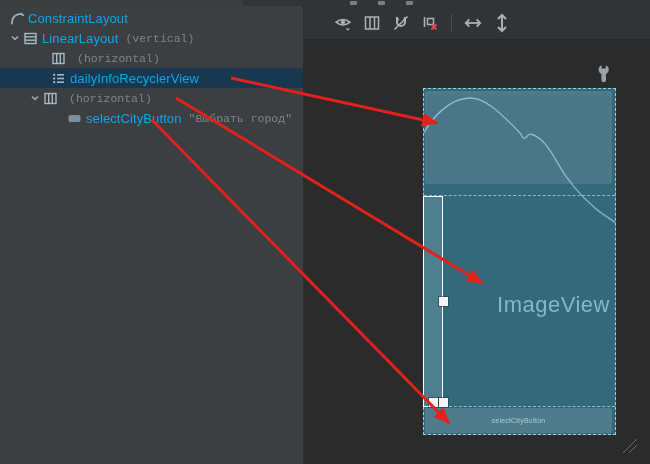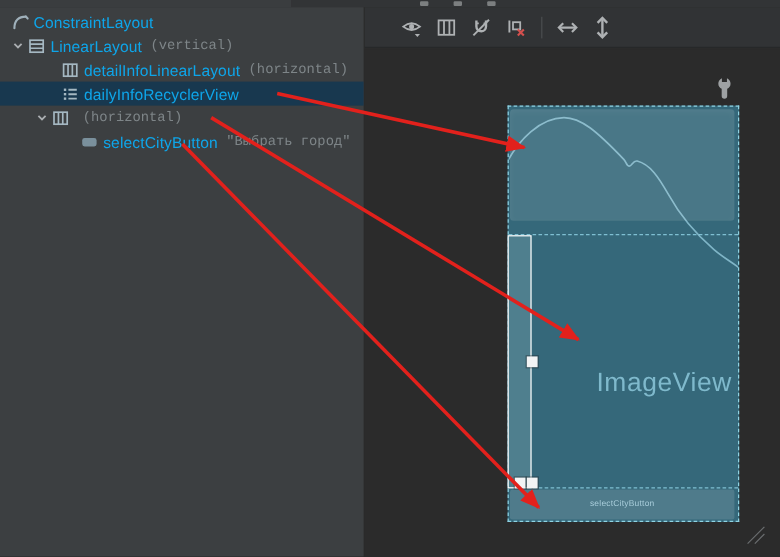--- a/index.html
+++ b/index.html
@@ -36,21 +36,21 @@
   .curve-svg{position:absolute;left:0;top:0;width:191px;height:345px;}
   .detail-overlay{position:absolute;left:1px;top:2px;width:187px;height:93px;
                   background:rgba(255,255,255,.10);border-radius:3px;
                   box-shadow:inset 0 2px 6px rgba(255,255,255,.06);}
   .divider1{position:absolute;left:0;right:0;top:106px;border-top:1px dashed #8ccfe2;opacity:.85;}
   .divider2{position:absolute;left:20px;right:0;top:317px;border-top:1px dashed #8ccfe2;opacity:.85;}
   .recycler-sel{position:absolute;left:-1px;top:107px;width:20px;height:211px;box-sizing:border-box;
                 background:#4f7f8e;border:1.5px solid #ffffff;}
   .handle{position:absolute;width:9px;height:9px;background:#f2f4f5;
           box-shadow:0 0 0 1px rgba(30,40,45,.45);}
-  .imageview-area{position:absolute;left:20px;top:107px;right:0;height:211px;text-align:center;margin-left:48px;}
+  .imageview-area{position:absolute;left:20px;top:93px;right:0;height:211px;text-align:center;margin-left:48px;}
   .imageview-label{position:absolute;left:0;right:0;top:110px;font-size:22px;color:#7fb9cc;letter-spacing:.5px;}
   .controls-bar{position:absolute;left:1px;top:319px;width:187px;height:25px;
                 background:rgba(255,255,255,.13);border-radius:2px;
                 display:flex;align-items:center;justify-content:center;}
   .controls-label{font-size:7px;color:#a9cedb;letter-spacing:.2px;}
 
   .wrench{position:absolute;left:597px;top:64px;}
   .resize-grip{position:absolute;left:616px;top:432px;}
 
   .arrows{position:absolute;left:0;top:0;width:650px;height:464px;pointer-events:none;z-index:50;}
@@ -97,21 +97,20 @@
     </div>
 
     <div class="tree-row pl50">
       <span class="t-icon">
         <svg width="15" height="15" viewBox="0 0 15 15">
             <rect x="2" y="2.5" width="11" height="10" fill="none" stroke="#a5b8c2" stroke-width="1.4"></rect>
             <line x1="5.7" y1="2.5" x2="5.7" y2="12.5" stroke="#a5b8c2" stroke-width="1.4"></line>
             <line x1="9.3" y1="2.5" x2="9.3" y2="12.5" stroke="#a5b8c2" stroke-width="1.4"></line>
           </svg>
       </span>
-      <span class="t-label">detailInfoLinearLayout</span>
       <span class="t-annot">(horizontal)</span>
     </div>
 
     <div class="tree-row pl50 selected">
       <span class="t-icon">
         <svg width="15" height="15" viewBox="0 0 15 15">
           <rect x="2.2" y="2.8" width="2" height="2" fill="#a5b8c2"></rect>
             <line x1="6" y1="3.8" x2="13" y2="3.8" stroke="#a5b8c2" stroke-width="1.6"></line>
           <rect x="2.2" y="6.5" width="2" height="2" fill="#a5b8c2"></rect>
             <line x1="6" y1="7.5" x2="13" y2="7.5" stroke="#a5b8c2" stroke-width="1.6"></line>

